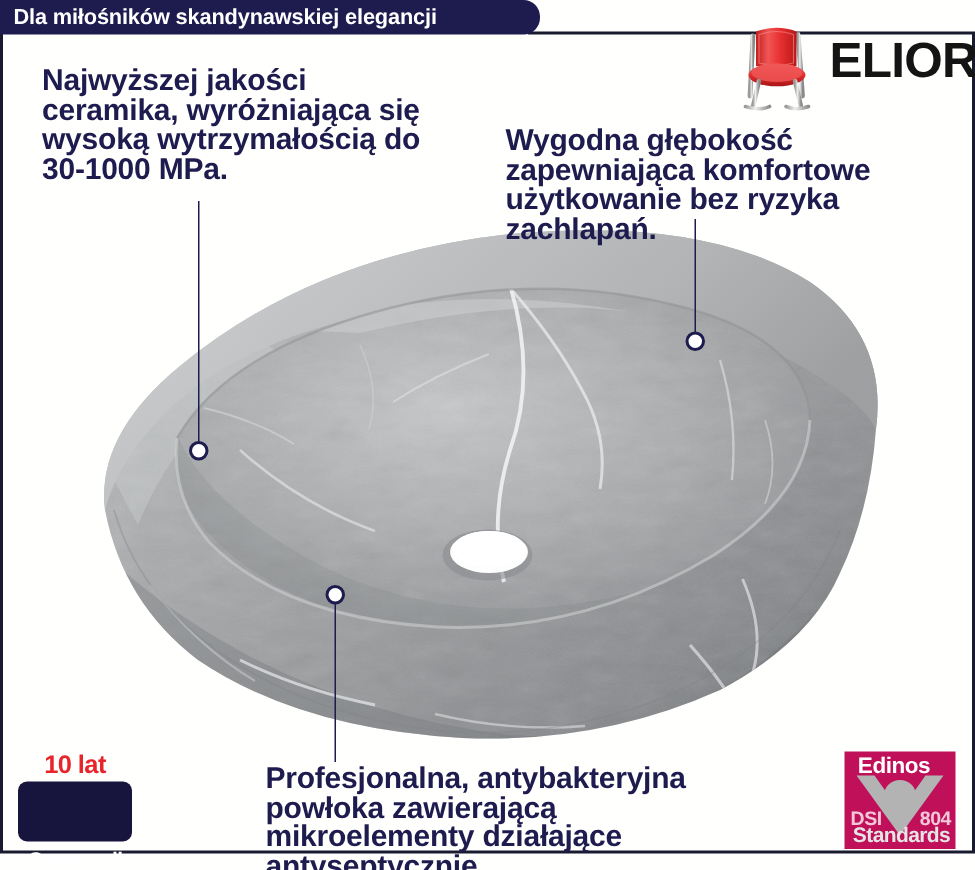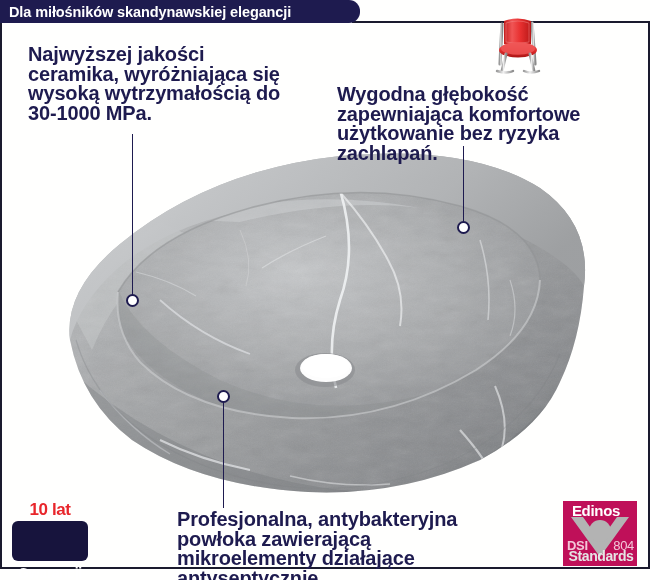--- a/index.html
+++ b/index.html
@@ -118,21 +118,21 @@
     z-index:3;
   }
   .edinos-v{position:absolute;left:0;top:14px;z-index:1;}
   .edinos-dsi{
     position:absolute;left:4px;top:37px;
     color:#f3c6d8;font-weight:bold;font-size:13px;
     letter-spacing:-0.3px;z-index:3;
   }
   .edinos-num{
     position:absolute;right:3px;top:37px;
-    color:#f3c6d8;font-weight:normal;font-size:13px;
+    color:#f3c6d8;font-weight:bold;font-size:13px;
     letter-spacing:-0.3px;z-index:3;
   }
   .edinos-std{
     position:absolute;left:0;bottom:2px;width:76px;
     text-align:center;
     color:#e5e5e5;font-weight:bold;font-size:14px;
     letter-spacing:-0.4px;z-index:3;
   }
 </style>
 </head>
@@ -178,20 +178,21 @@
 
       <ellipse cx="31" cy="36" rx="19" ry="7.5" fill="url(#chairSeat)"></ellipse>
       <ellipse cx="31" cy="34.5" rx="17" ry="6.2" fill="#ef5555" opacity="0.85"></ellipse>
 
       <path d="M19 40 L15 57" stroke="url(#chrome)" stroke-width="3" fill="none" stroke-linecap="round"></path>
       <path d="M43 40 L47 57" stroke="url(#chrome)" stroke-width="3" fill="none" stroke-linecap="round"></path>
 
       <path d="M10 57 Q20 60 26 57" stroke="url(#chrome)" stroke-width="2.4" fill="none" stroke-linecap="round"></path>
       <path d="M37 57 Q44 60 52 57" stroke="url(#chrome)" stroke-width="2.4" fill="none" stroke-linecap="round"></path>
     </svg>
+    <div class="logo-word">ELIOR</div>
   </div>
 
   <div class="basin-stage">
     <svg class="basin-svg" width="570" height="370" viewBox="0 0 570 370">
       <defs>
         <linearGradient id="outerBody" x1="0.05" y1="0.1" x2="0.95" y2="0.95">
           <stop offset="0%" stop-color="#c2c4c6"></stop>
           <stop offset="25%" stop-color="#aeb0b2"></stop>
           <stop offset="55%" stop-color="#9a9c9e"></stop>
           <stop offset="80%" stop-color="#8a8c8f"></stop>

